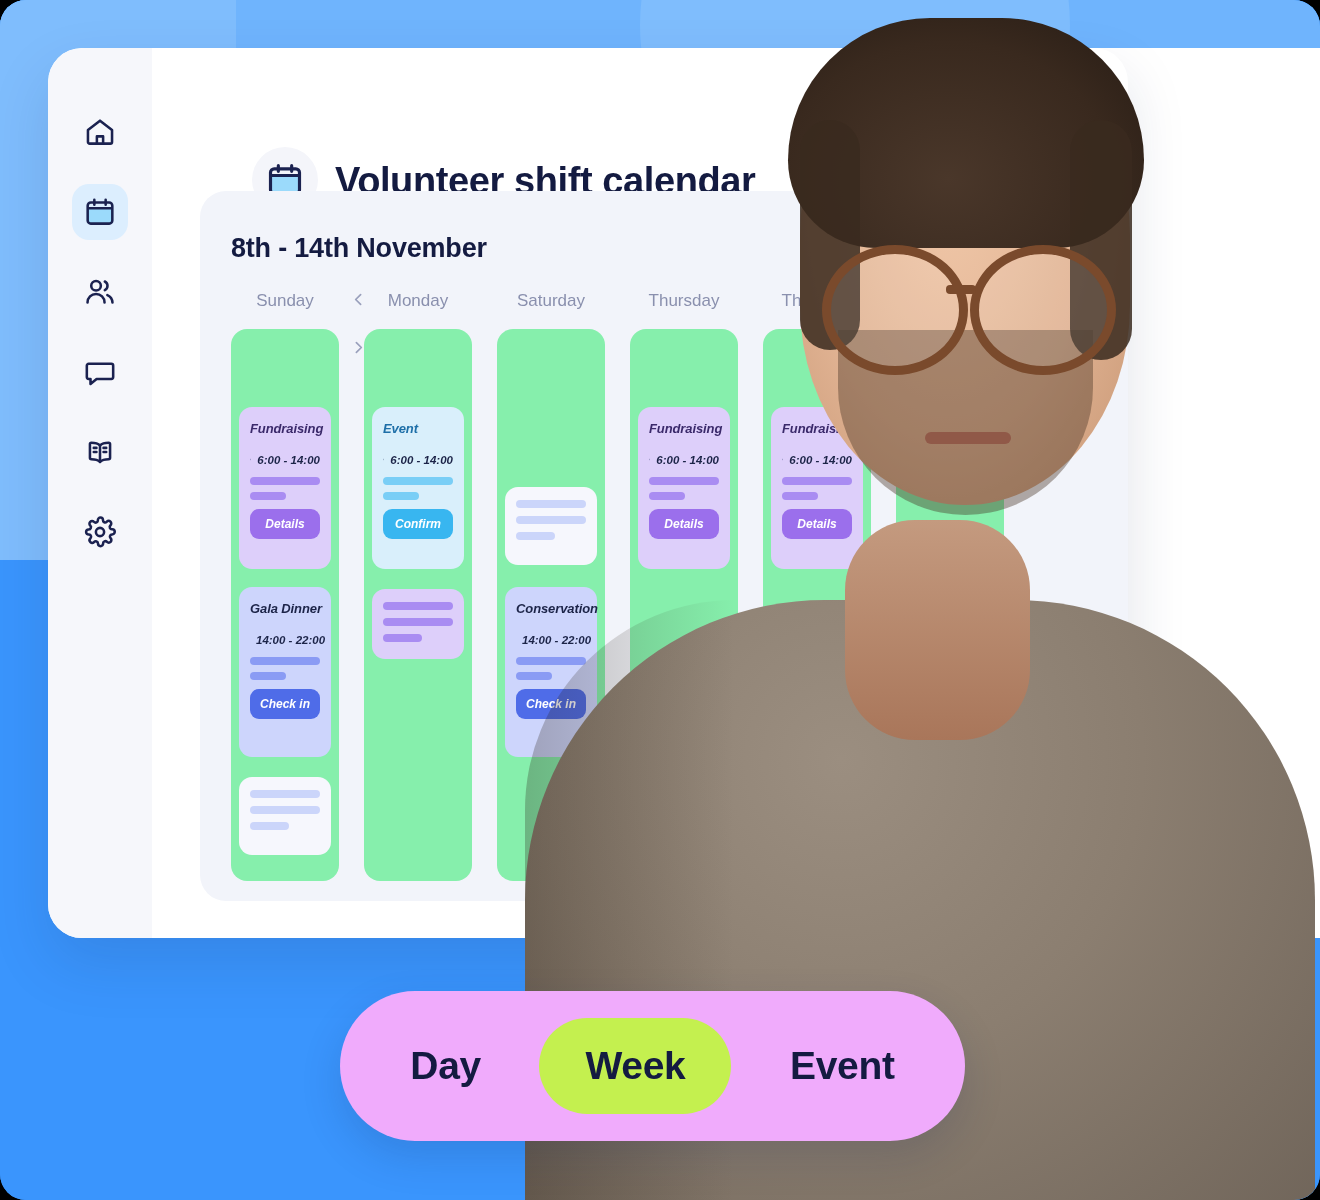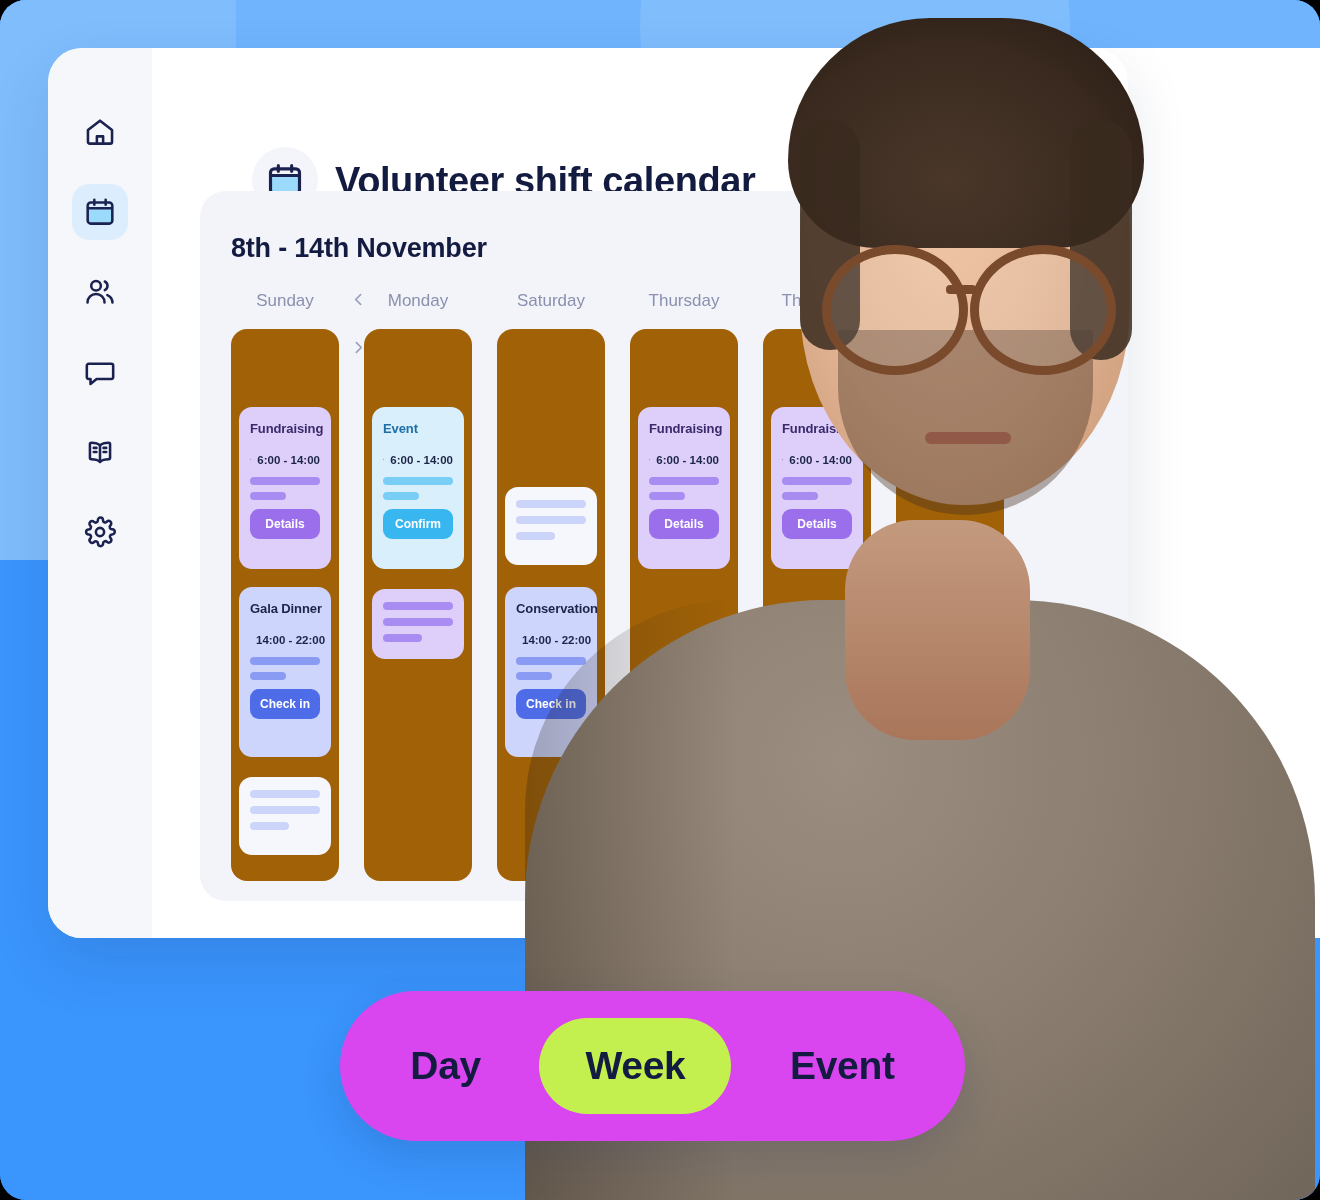--- a/index.html
+++ b/index.html
@@ -61,22 +61,22 @@
   }
   #cal-head{position:absolute;left:31px;top:42px;display:flex;align-items:center;gap:22px;flex-direction:column;}
   #range-label{font-size:27px;font-weight:700;color:#141B41;letter-spacing:-.2px;white-space:nowrap;}
   .chev{width:26px;height:26px;display:flex;align-items:center;justify-content:center;cursor:pointer;}
 
   #weekgrid{position:absolute;left:31px;top:100px;width:900px;height:590px;
     display:flex;gap:25px;}
   .daycol{width:108px;flex:0 0 108px;display:flex;flex-direction:column;align-items:center;}
   .dayname{font-size:17px;color:#8A90AE;margin-bottom:18px;white-space:nowrap;}
   .daybody{
-    width:108px;height:555px;background:#a16207;border-radius:16px;
-    position:relative;overflow:hidden;
+    width:108px;height:555px;background:#86efac;border-radius:16px;
+    position:relative;overflow:hidden;font-style:italic;
   }
 
   
   .ev{position:absolute;left:8px;width:92px;border-radius:13px;padding:14px 11px 13px;
       box-sizing:border-box;}
   .ev-title{font-size:13px;font-weight:600;letter-spacing:-.1px;white-space:nowrap;}
   .ev-time{display:flex;align-items:center;gap:6px;margin-top:17px;
       font-size:11.5px;font-weight:600;color:#1C2448;white-space:nowrap;}
   .bars{margin-top:11px;}
   .bar{height:8px;border-radius:5px;margin-bottom:7px;}
@@ -113,21 +113,21 @@
   #glass-bridge{left:476px;top:285px;width:30px;height:9px;background:#7a4a2c;border-radius:4px;}
   #beard{left:368px;top:330px;width:255px;height:185px;border-radius:0 0 130px 130px;
     background:rgba(70,50,35,.40);}
   #mouth{left:455px;top:432px;width:86px;height:12px;border-radius:8px;background:#8d5243;opacity:.85;}
   #shadowL{left:55px;top:600px;width:210px;height:640px;
     background:linear-gradient(90deg,rgba(40,30,20,.28),rgba(40,30,20,0));border-radius:300px 0 0 0;}
 
   
   #toggle{
     position:absolute;left:340px;top:991px;width:625px;height:150px;
-    background:#d946ef;border-radius:75px;display:flex;align-items:center;
+    background:#f0abfc;border-radius:75px;display:flex;align-items:center;
     justify-content:space-around;padding:4px 18px;box-sizing:border-box;
     box-shadow:0 16px 40px rgba(17,40,90,.16);
   }
   .seg{font-size:39px;font-weight:700;color:#141B41;letter-spacing:-.3px;
     padding:26px 46px;border-radius:52px;cursor:pointer;white-space:nowrap;}
   .seg.active{background:#C4F04F;}
 </style>
 </head>
 <body>
 

